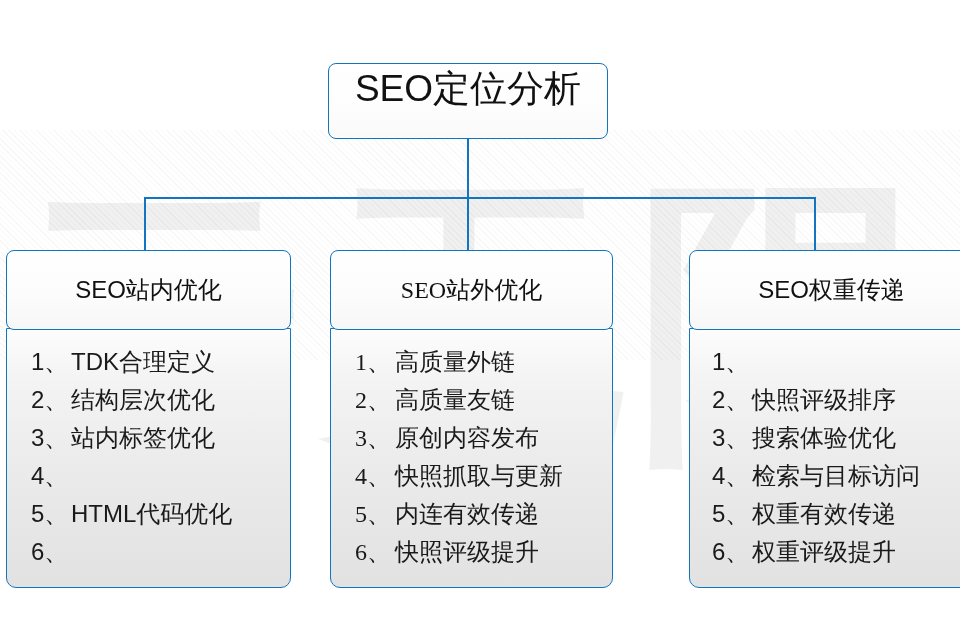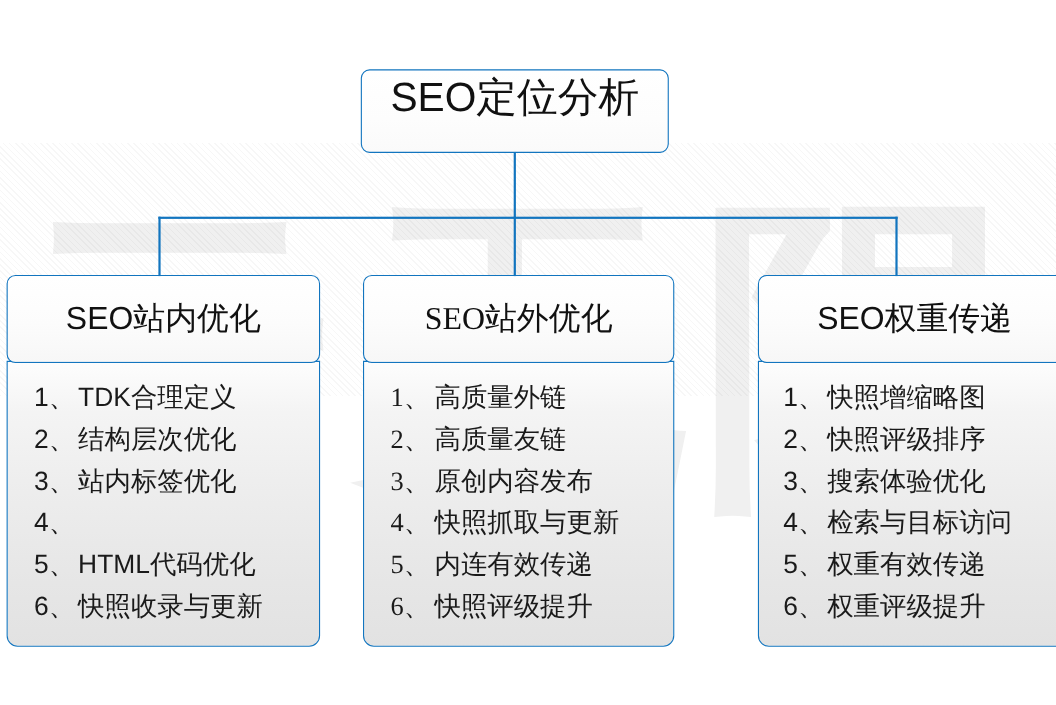--- a/index.html
+++ b/index.html
@@ -104,21 +104,21 @@
     border: 1.6px solid #1275bf;
     border-radius: 8px;
     background: linear-gradient(180deg, #ffffff 0%, #fcfcfc 55%, #f7f7f7 100%);
     display: flex;
     align-items: center;
     justify-content: center;
     position: relative;
     z-index: 2;
   }
   .col-head-title {
-    font-size: 29px;
+    font-size: 24px;
     color: #111111;
     white-space: nowrap;
     font-weight: 400;
   }
   .col-body {
     box-sizing: border-box;
     margin-top: -2px;
     border: 1.6px solid #1275bf;
     border-radius: 0 0 10px 10px;
     background: linear-gradient(180deg,
@@ -199,21 +199,20 @@
         </li>
         <li class="list-item">
           <span class="item-num">4、</span>
         </li>
         <li class="list-item">
           <span class="item-num">5、</span>
           <span class="item-text">HTML代码优化</span>
         </li>
         <li class="list-item">
           <span class="item-num">6、</span>
-          <span class="item-text">快照收录与更新</span>
         </li>
       </ul>
     </div>
   </div>
 
   <div class="column" id="col-1">
     <div class="col-head">
       <span class="col-head-title">SEO站外优化</span>
     </div>
     <div class="col-body">
@@ -247,21 +246,20 @@
   </div>
 
   <div class="column" id="col-2">
     <div class="col-head">
       <span class="col-head-title">SEO权重传递</span>
     </div>
     <div class="col-body">
       <ul class="item-list">
         <li class="list-item">
           <span class="item-num">1、</span>
-          <span class="item-text">快照增缩略图</span>
         </li>
         <li class="list-item">
           <span class="item-num">2、</span>
           <span class="item-text">快照评级排序</span>
         </li>
         <li class="list-item">
           <span class="item-num">3、</span>
           <span class="item-text">搜索体验优化</span>
         </li>
         <li class="list-item">

